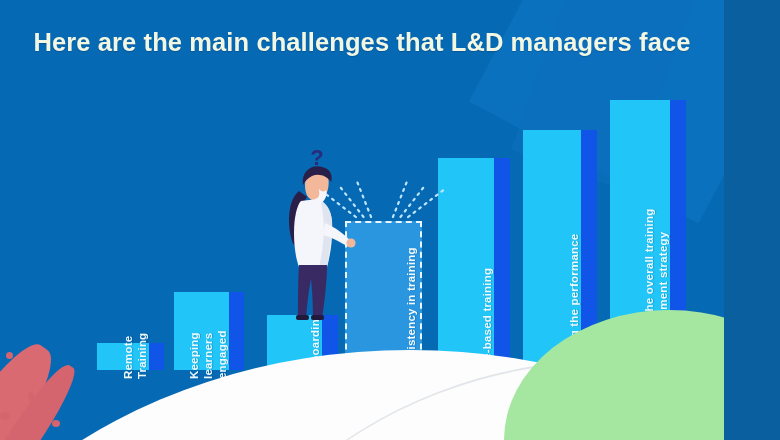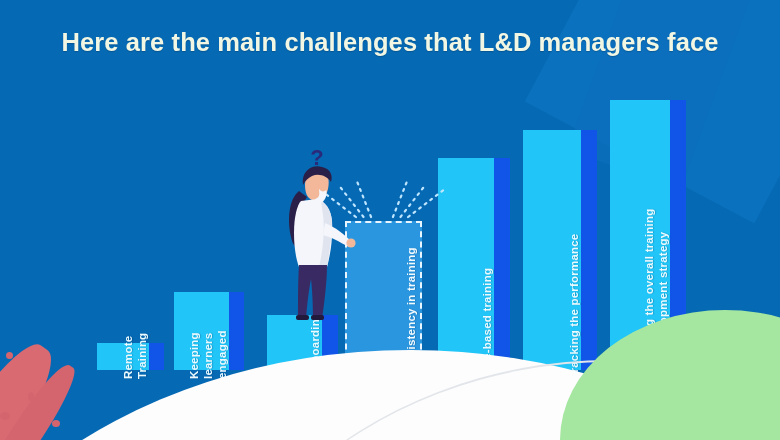--- a/index.html
+++ b/index.html
@@ -2,21 +2,21 @@
 <html><head>
 <meta charset="utf-8">
 <style>
   html, body {
     margin: 0;
     padding: 0;
     background: #0a5f9e;
   }
   #stage {
     position: relative;
-    width: 780px;
+    width: 724px;
     height: 440px;
     overflow: hidden;
     background: #0669b4;
     font-family: "Liberation Sans", sans-serif;
     -webkit-font-smoothing: antialiased;
   }
 
   
   .bg-layer { position: absolute; inset: 0; overflow: hidden; pointer-events: none; }
 

